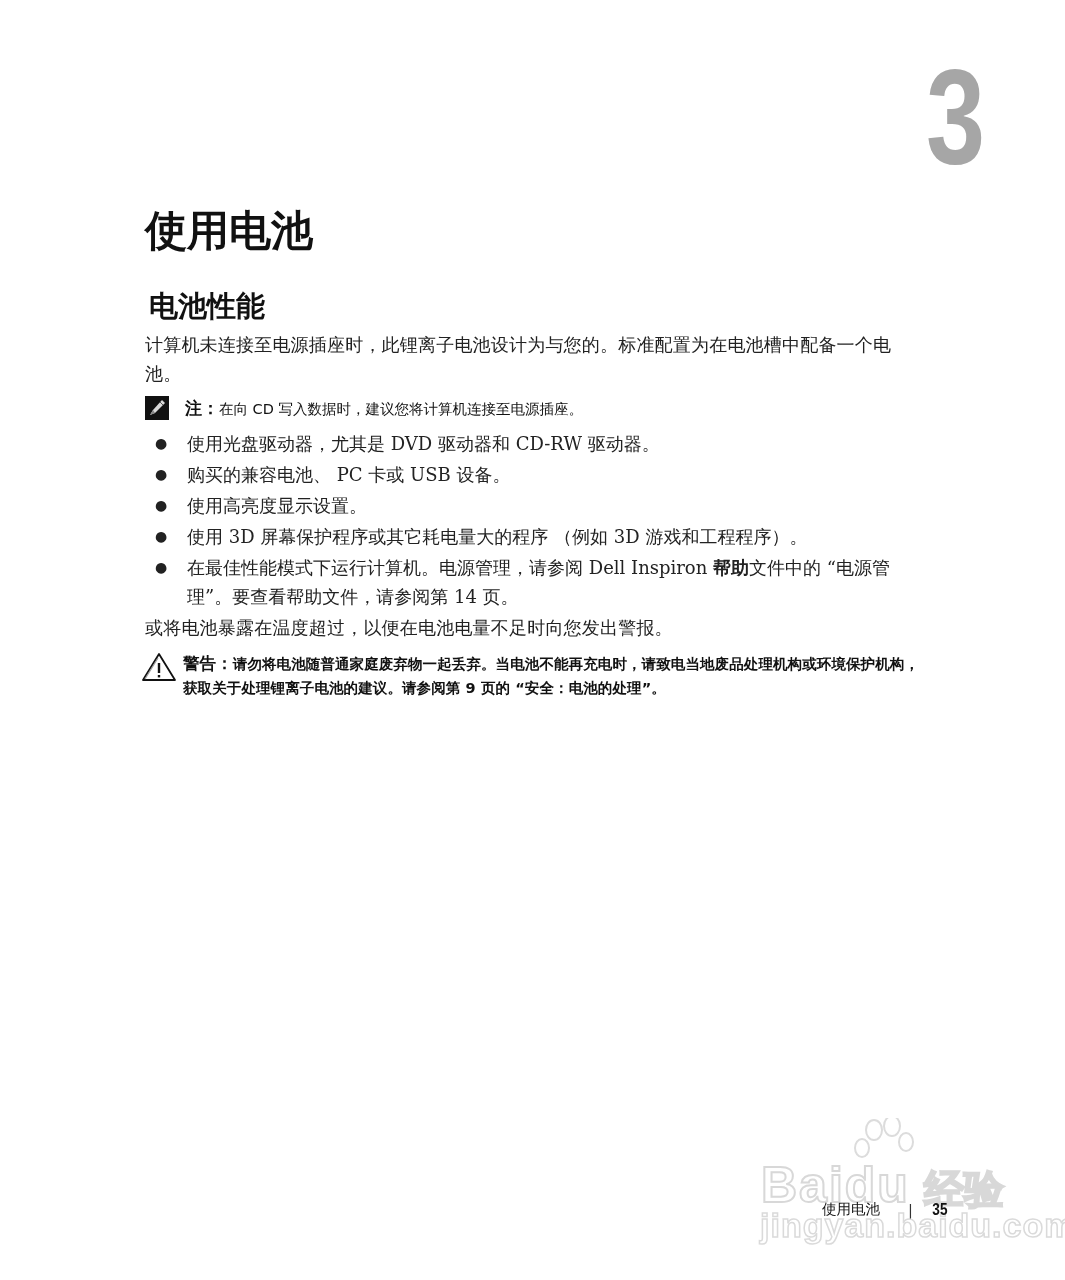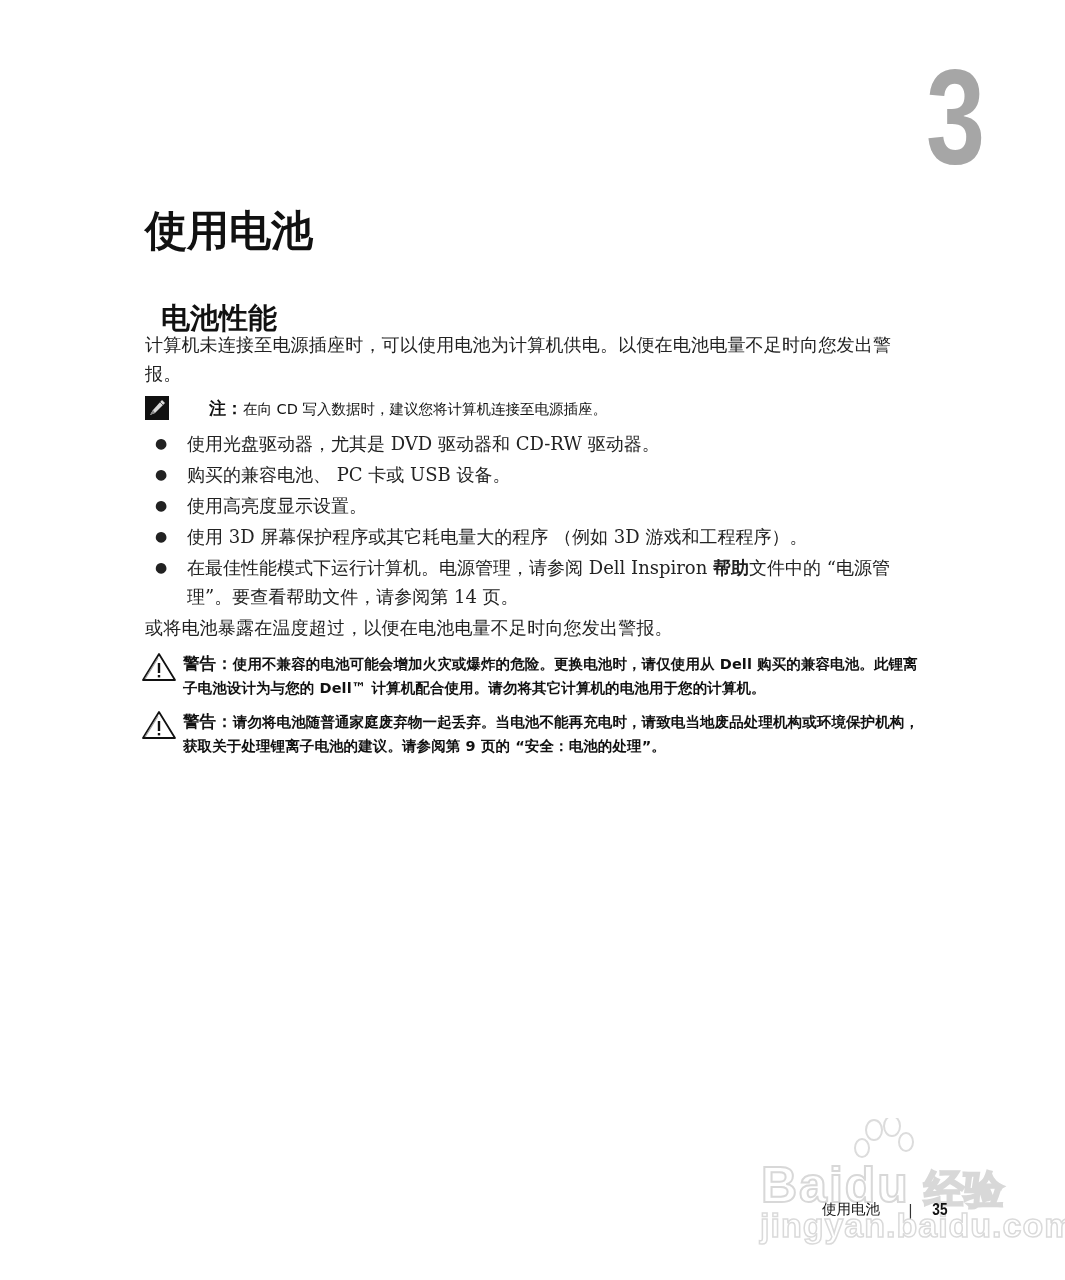--- a/index.html
+++ b/index.html
@@ -35,21 +35,21 @@
       font-family: "DejaVu Sans", sans-serif;
       font-weight: bold;
       font-size: 42px;
       line-height: 1.1;
       color: #111;
     }
     .section-title {
       position: absolute;
       left: 145px;
       top: 287px;
-      margin: 16px;
+      margin: 4px;
       font-family: "DejaVu Sans", sans-serif;
       font-weight: bold;
       font-size: 29px;
       line-height: 1.1;
       color: #111;
     }
     .content {
       position: absolute;
       left: 145px;
       top: 330px;
@@ -60,21 +60,20 @@
       font-size: 18px;
       line-height: 29px;
       margin: 0 0 6px 0;
       color: #222;
       letter-spacing: 0.2px;
     }
     .note-row {
       display: flex;
       align-items: flex-start;
       margin: 4px 0 6px 0;
-      gap: 24px;
     }
     .note-icon {
       width: 24px;
       height: 24px;
       background: #111;
       flex: 0 0 24px;
       margin-right: 16px;
       margin-top: 2px;
       position: relative;
       overflow: hidden;
@@ -204,21 +203,21 @@
   </style>
 </head>
 <body>
 
 <div class="chapter-number">3</div>
 
 <h1 class="page-title">使用电池</h1>
 <h2 class="section-title">电池性能</h2>
 
 <div class="content">
-  <p class="body-para">计算机未连接至电源插座时，可以使用电池为计算机供电。以便在电池电量不足时向您发出警报。</p>
+  <p class="body-para">计算机未连接至电源插座时，此锂离子电池设计为与您的。标准配置为在电池槽中配备一个电池。</p>
 
   <div class="note-row">
     <span class="note-icon">
       <svg width="24" height="24" viewBox="0 0 24 24">
         <rect width="24" height="24" fill="#111"></rect>
         <path d="M5 19 L8 14 L17 4 L20 7 L10 17 Z" fill="#d9d9d9"></path>
         <path d="M5 19 L8 14 L10 17 Z" fill="#888"></path>
         <path d="M15 6 L18 9" stroke="#555" stroke-width="1"></path>
       </svg>
     </span>
@@ -245,29 +244,20 @@
       <span class="bullet-text">使用 3D 屏幕保护程序或其它耗电量大的程序 （例如 3D 游戏和工程程序）。</span>
     </li>
     <li class="bullet-item">
       <span class="bullet-dot">●</span>
       <span class="bullet-text"><span>在最佳性能模式下运行计算机。电源管理，请参阅 Dell Inspiron </span><span class="bold-inline">帮助</span><span>文件中的 “电源管理”。要查看帮助文件，请参阅第 14 页。</span></span>
     </li>
   </ul>
 
   <p class="body-para">或将电池暴露在温度超过，以便在电池电量不足时向您发出警报。</p>
 
-  <div class="warning">
-    <svg class="warning-icon" viewBox="0 0 36 30">
-      <path d="M18 2 L34 28 L2 28 Z" fill="none" stroke="#111" stroke-width="1.8" stroke-linejoin="round"></path>
-      <path d="M17 6 L4 27" stroke="#999" stroke-width="1.2"></path>
-      <rect x="16.8" y="11" width="2.4" height="10" fill="#111"></rect>
-      <rect x="16.8" y="23" width="2.4" height="2.4" fill="#111"></rect>
-    </svg>
-    <div class="warning-text"><span class="warning-label">警告：</span><span>使用不兼容的电池可能会增加火灾或爆炸的危险。更换电池时，请仅使用从 Dell 购买的兼容电池。此锂离子电池设计为与您的 Dell™ 计算机配合使用。请勿将其它计算机的电池用于您的计算机。</span></div>
-  </div>
 
   <div class="warning">
     <svg class="warning-icon" viewBox="0 0 36 30">
       <path d="M18 2 L34 28 L2 28 Z" fill="none" stroke="#111" stroke-width="1.8" stroke-linejoin="round"></path>
       <path d="M17 6 L4 27" stroke="#999" stroke-width="1.2"></path>
       <rect x="16.8" y="11" width="2.4" height="10" fill="#111"></rect>
       <rect x="16.8" y="23" width="2.4" height="2.4" fill="#111"></rect>
     </svg>
     <div class="warning-text"><span class="warning-label">警告：</span><span>请勿将电池随普通家庭废弃物一起丢弃。当电池不能再充电时，请致电当地废品处理机构或环境保护机构，获取关于处理锂离子电池的建议。请参阅第 9 页的 “安全：电池的处理”。</span></div>
   </div>

